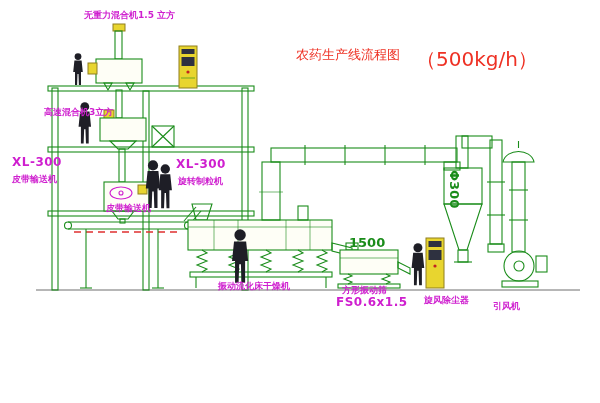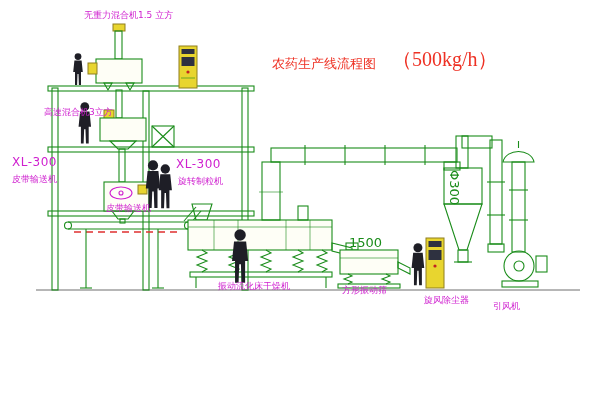--- a/index.html
+++ b/index.html
@@ -1,23 +1,23 @@
 <!DOCTYPE html>
 <html style="--line: #1a8c1a; --label: #cf1fcf; --title: #ee3124; --panel: #e8d52f; --panel-border: #8f7f1e; --figure: #1e1e26; --alert: #e03030; --ground: #6f6f6f;"><head>
 <meta charset="utf-8">
 <style>
   html,body{margin:0;padding:0;background:#ffffff;}
   #stage{position:relative;width:600px;height:403px;background:#fff;overflow:hidden;
          font-family:"DejaVu Sans",sans-serif;}
   svg{position:absolute;left:0;top:0;}
-  .lbl{position:absolute;color:var(--label);font-size:9px;line-height:1.15;white-space:nowrap;}
+  .lbl{position:absolute;color:var(--label);font-size:9px;line-height:1.15;white-space:nowrap;font-weight:bold;}
   .lbl.big{font-size:12px;letter-spacing:.5px;}
   .lbl.dim{color:var(--line);font-size:13px;}
   .lbl.vert{writing-mode:vertical-rl;}
-  #title{position:absolute;left:272px;top:46px;color:var(--title);display:flex;align-items:flex-end;white-space:nowrap;font-family:Liberation Serif, serif;}
+  #title{position:absolute;left:296px;top:46px;color:var(--title);display:flex;align-items:flex-start;white-space:nowrap;}
   #title .t{font-size:13px;}
   #title .cap{font-size:20px;margin-left:16px;}
   .g{stroke:var(--line);fill:none;stroke-width:1.1;}
   .gthin{stroke:var(--line);fill:none;stroke-width:.6;}
   .gfill{stroke:var(--line);fill:#fefef6;stroke-width:1.1;}
   .yellow{fill:var(--panel);stroke:var(--panel-border);stroke-width:1;}
   .screenband{fill:#2e3140;stroke:none;}
   .person{fill:var(--figure);stroke:none;}
   .mag{stroke:var(--label);fill:none;stroke-width:1.1;}
   .redd{stroke:var(--alert);fill:none;stroke-width:1.6;}
@@ -196,20 +196,21 @@
   <div class="lbl" style="left:12px;top:174px">皮带输送机</div>
 
   <div class="lbl big" style="left:176px;top:158px">XL-300</div>
   <div class="lbl" style="left:178px;top:176px">旋转制粒机</div>
 
   <div class="lbl" style="left:106px;top:203px">皮带输送机</div>
 
   <div class="lbl" style="left:218px;top:281px">振动流化床干燥机</div>
 
   <div class="lbl" style="left:342px;top:285px">方形振动筛</div>
+  <div class="lbl big" style="left:336px;top:296px">FS0.6x1.5</div>
 
   <div class="lbl" style="left:424px;top:295px">旋风除尘器</div>
   <div class="lbl" style="left:493px;top:301px">引风机</div>
 
   <div class="lbl dim" style="left:349px;top:236px">1500</div>
   <div class="lbl dim vert" style="left:446px;top:170px">Φ300</div>
 
 </div>
 
 </body></html>

